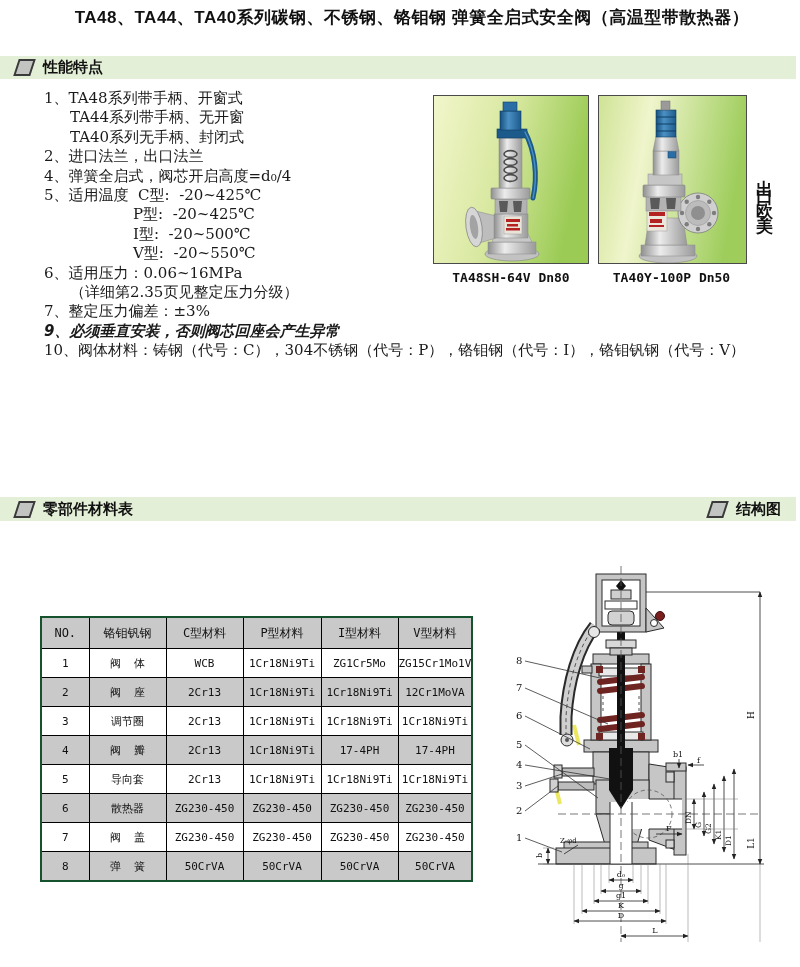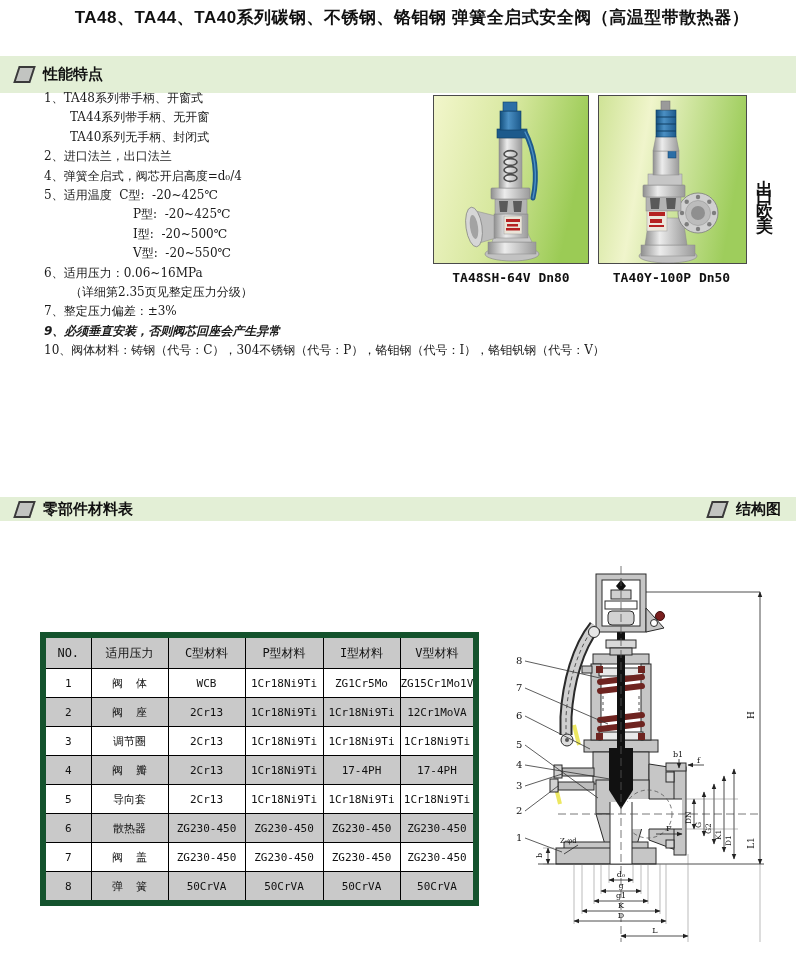--- a/index.html
+++ b/index.html
@@ -5,30 +5,30 @@
   html,body{margin:0;padding:0;background:#fff;}
   #page{position:relative;width:800px;height:967px;background:#fff;overflow:hidden;
         font-family:"Liberation Sans","DejaVu Sans",sans-serif;color:#111;}
   .abs{position:absolute;}
 
   
   #title{left:12px;top:6px;width:800px;text-align:center;font-size:17px;font-weight:bold;letter-spacing:.5px;}
 
   
   .bar{left:0;width:796px;background:#e3efd6;display:flex;align-items:center;}
-  #bar1{top:56px;height:37px;align-items:center;}
+  #bar1{top:56px;height:23px;align-items:center;}
   #bar2{top:497px;height:24px;}
   .pgram{display:inline-block;width:13px;height:13px;background:#c2c4c1;border:2px solid #3a3a3a;
          transform:skewX(-18deg);margin:0 10px 0 16px;}
   .bar h2{font-size:15px;margin:0;font-weight:bold;}
   #bar2 .spacer{width:560px;}
 
   
   #features{left:44px;top:89px;width:700px;}
-  .feat{font-family:"DejaVu Serif","Liberation Serif",serif;font-size:12px;line-height:19.4px;
+  .feat{font-family:"DejaVu Serif","Liberation Serif",serif;font-size:15px;line-height:19.4px;
         white-space:pre;color:#1a1a1a;}
   .feat.cont{margin-left:26px;}
   .feat.temp{margin-left:89px;}
   .feat.bold{font-family:"DejaVu Sans","Liberation Sans",sans-serif;font-weight:bold;font-style:italic;}
 
   
   .photo{border:1px solid #4a4a4a;background:#cfe39a;}
   #photo1{left:433px;top:95px;width:154px;height:167px;}
   #photo2{left:598px;top:95px;width:147px;height:167px;}
   .caption{top:270px;text-align:center;font-family:"DejaVu Sans Mono","Liberation Mono",monospace;
@@ -41,21 +41,21 @@
           letter-spacing:12px;height:140px;}
 
   
   #mat-table{left:40px;top:616px;border-collapse:collapse;table-layout:fixed;}
   #mat-table td,#mat-table th{border:1px solid #000;text-align:center;vertical-align:middle;
       font-family:"DejaVu Sans Mono","DejaVu Sans",monospace;font-size:11px;font-weight:normal;
       padding:0;white-space:pre;}
   #mat-table th{height:30px;background:#c9c9c9;font-size:12px;}
   #mat-table td{height:28px;background:#fff;}
   #mat-table tr.shade td{background:#c9c9c9;}
-  #mat-table{border:6px solid #14532d;margin-top:16px;}
+  #mat-table{border:2px solid #14532d;}
 
   
   #diagram{left:498px;top:552px;width:302px;height:412px;}
   svg text{font-family:"DejaVu Serif","Liberation Serif",serif;}
 </style>
 </head>
 <body>
 
 <div id="page">
 
@@ -222,21 +222,21 @@
       <col style="width:48px">
         <col style="width:77px">
         <col style="width:77px">
       <col style="width:78px">
         <col style="width:77px">
         <col style="width:74px">
     </colgroup>
     <thead>
         <tr>
           <th>NO.</th>
-          <th>适用压力</th>
+          <th>铬钼钒钢</th>
           <th>C型材料</th>
           <th>P型材料</th>
           <th>I型材料</th>
           <th>V型材料</th>
         </tr>
       </thead>
     <tbody>
         <tr>
           <td>1</td>
           <td>阀  体</td>

